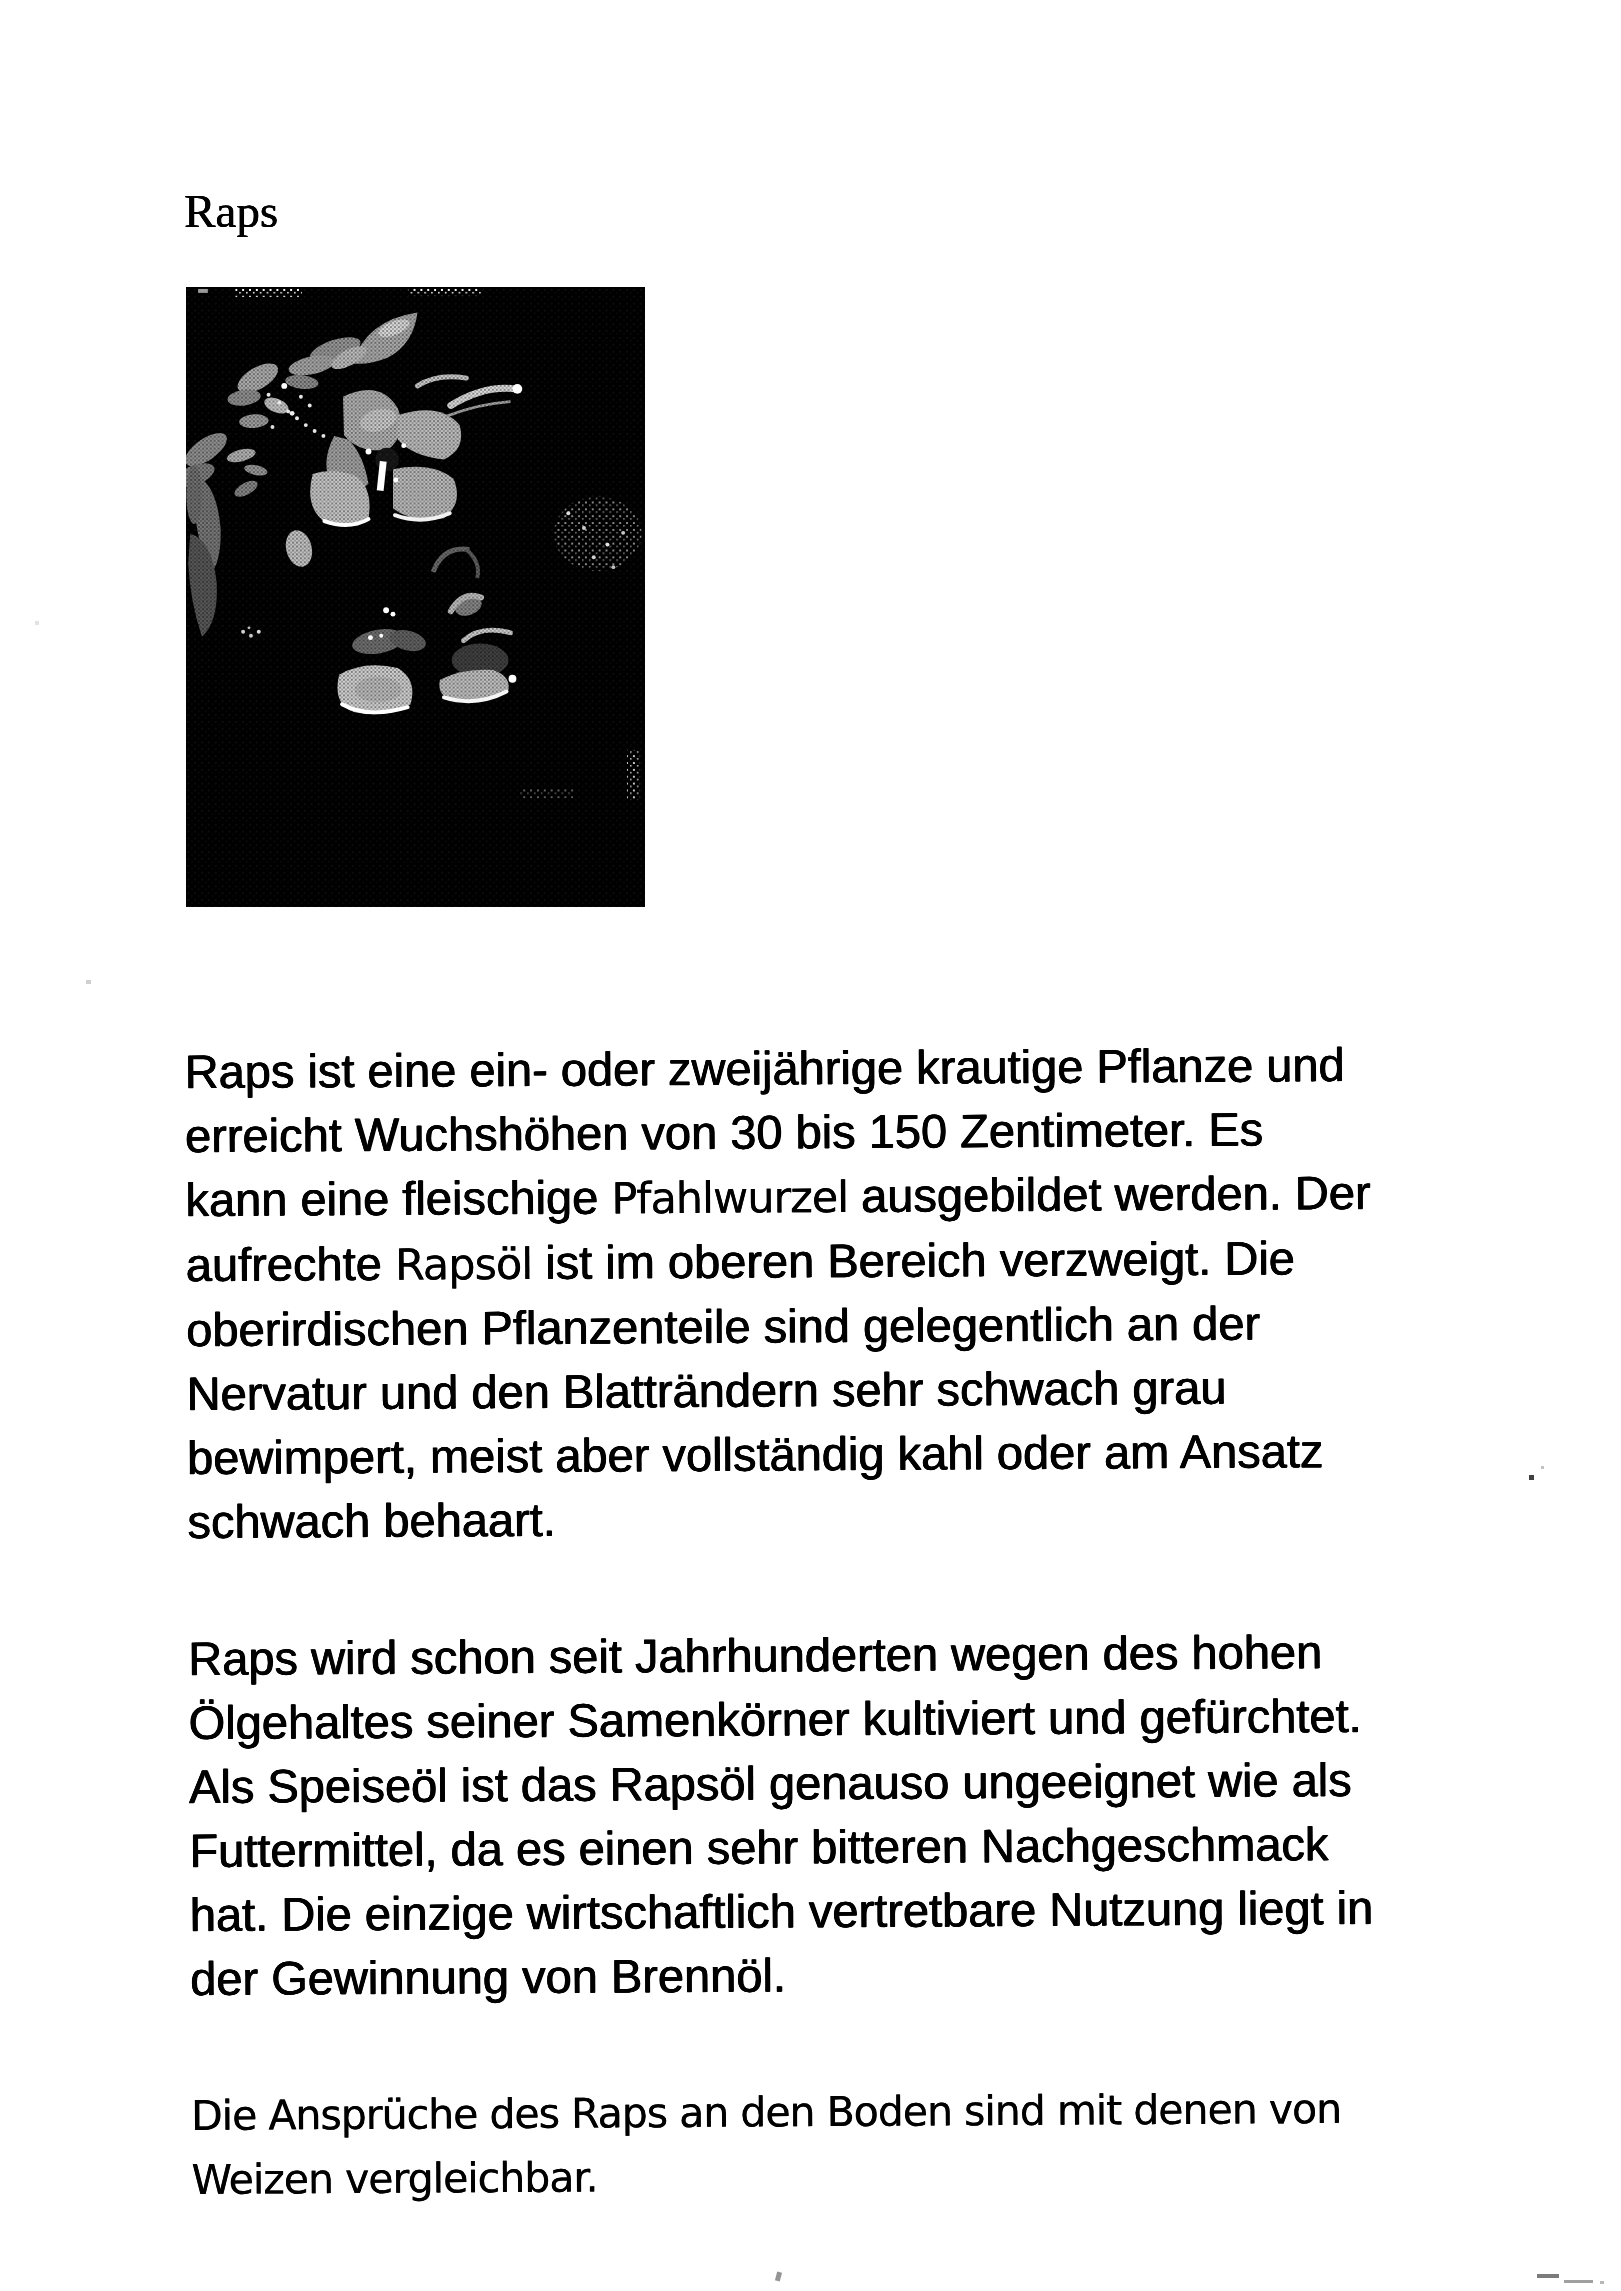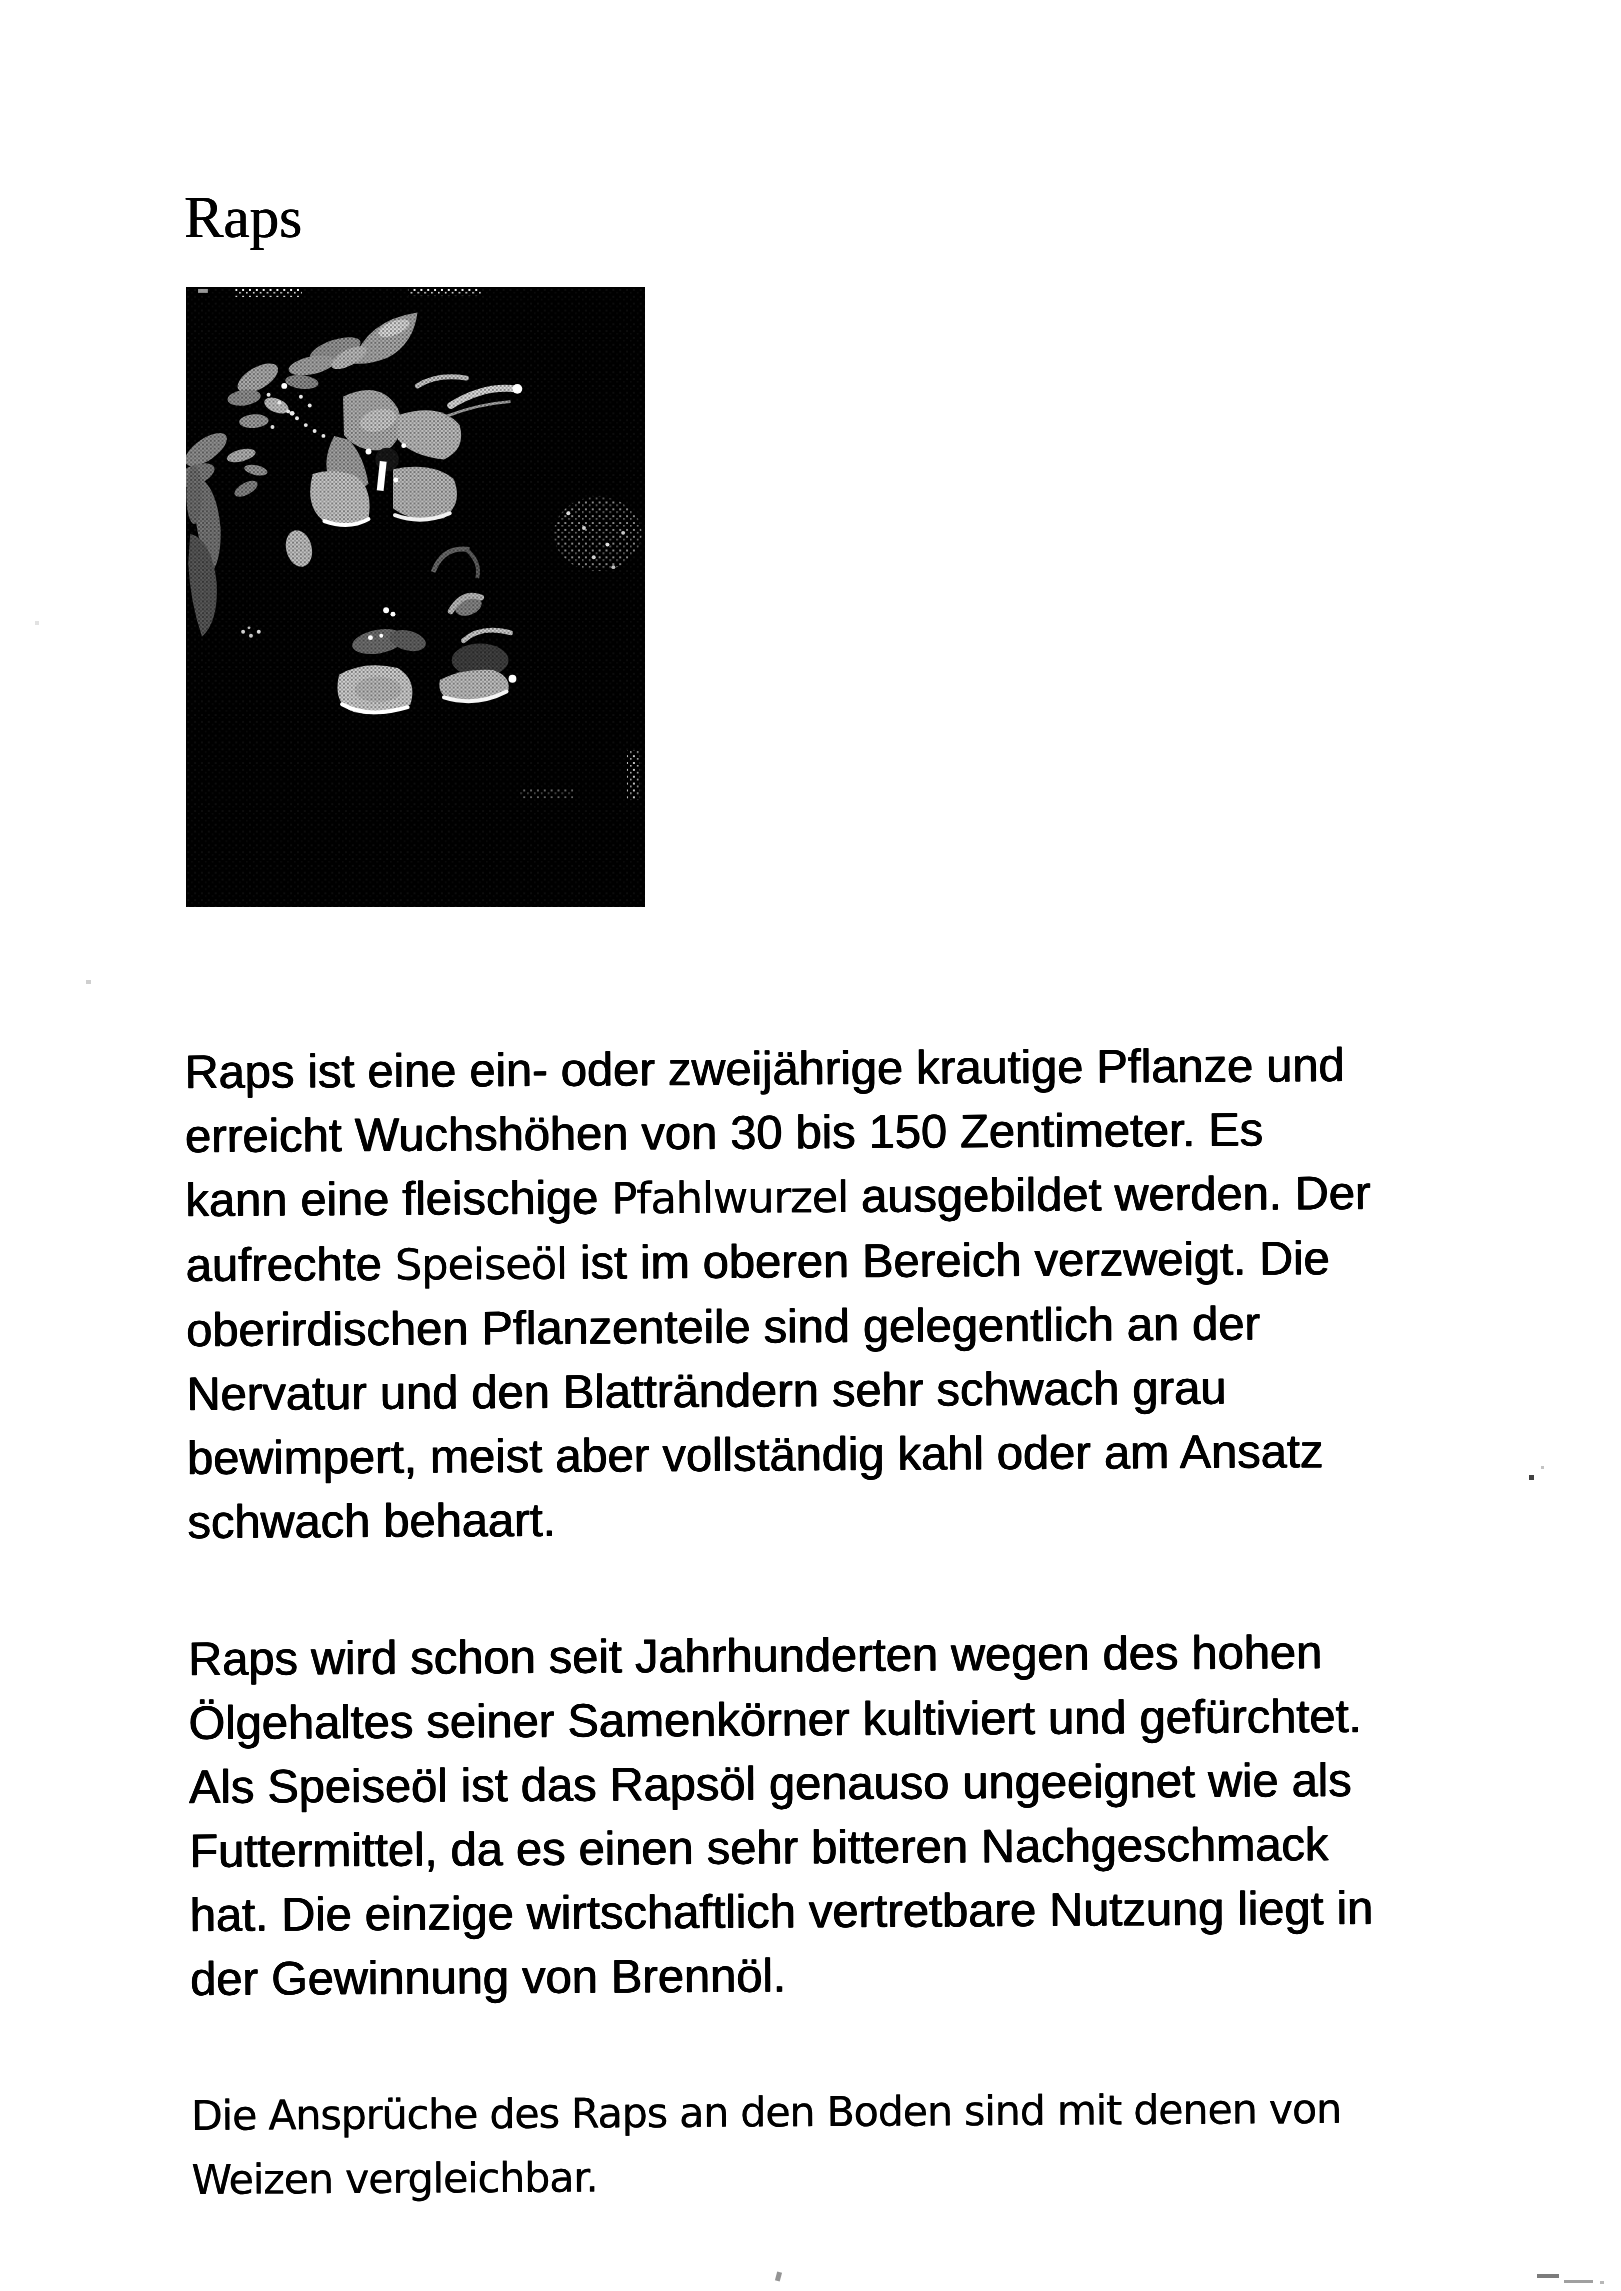--- a/index.html
+++ b/index.html
@@ -8,21 +8,21 @@
     width:1621px;height:2292px;
     background:#ffffff;
     overflow:hidden;
     font-family:"Liberation Sans","DejaVu Sans",sans-serif;
     color:#000000;
   }
   .doc-title{
     position:absolute;left:184px;top:188px;margin:0;
     font-family:"Liberation Serif","DejaVu Serif",serif;
     font-weight:400;
-    font-size:59px;line-height:1.0;
+    font-size:47px;line-height:1.0;
     color:#000;
     text-shadow:0.5px 0 #000, 0 0.4px #000;
   }
   .photo{
     position:absolute;left:186px;top:287px;margin:0;
     width:459px;height:620px;background:#000;
   }
   .photo svg{display:block;}
   .text-block{
     position:absolute;left:184px;top:976px;width:1304px;
@@ -172,21 +172,21 @@
         <rect x="340" y="512" width="55" height="10" fill="url(#spk)" opacity="0.35"></rect>
         <rect width="468" height="633" fill="url(#spk)" opacity="0.05"></rect>
       </g>
     </svg>
   </figure>
 
   <div class="text-block">
     <p><span>Raps ist eine ein- oder zweijährige krautige Pflanze und
 erreicht Wuchshöhen von 30 bis 150 Zentimeter. Es
 kann eine fleischige </span><span class="alt-word">Pfahlwurzel</span><span> ausgebildet werden. Der
-aufrechte </span><span class="alt-word">Speiseöl</span><span> ist im oberen Bereich verzweigt. Die
+aufrechte </span><span class="alt-word">Rapsöl</span><span> ist im oberen Bereich verzweigt. Die
 oberirdischen Pflanzenteile sind gelegentlich an der
 Nervatur und den Blatträndern sehr schwach grau
 bewimpert, meist aber vollständig kahl oder am Ansatz
 schwach behaart.</span></p>
     <p>Raps wird schon seit Jahrhunderten wegen des hohen
 Ölgehaltes seiner Samenkörner kultiviert und gefürchtet.
 Als Speiseöl ist das Rapsöl genauso ungeeignet wie als
 Futtermittel, da es einen sehr bitteren Nachgeschmack
 hat. Die einzige wirtschaftlich vertretbare Nutzung liegt in
 der Gewinnung von Brennöl.</p>

